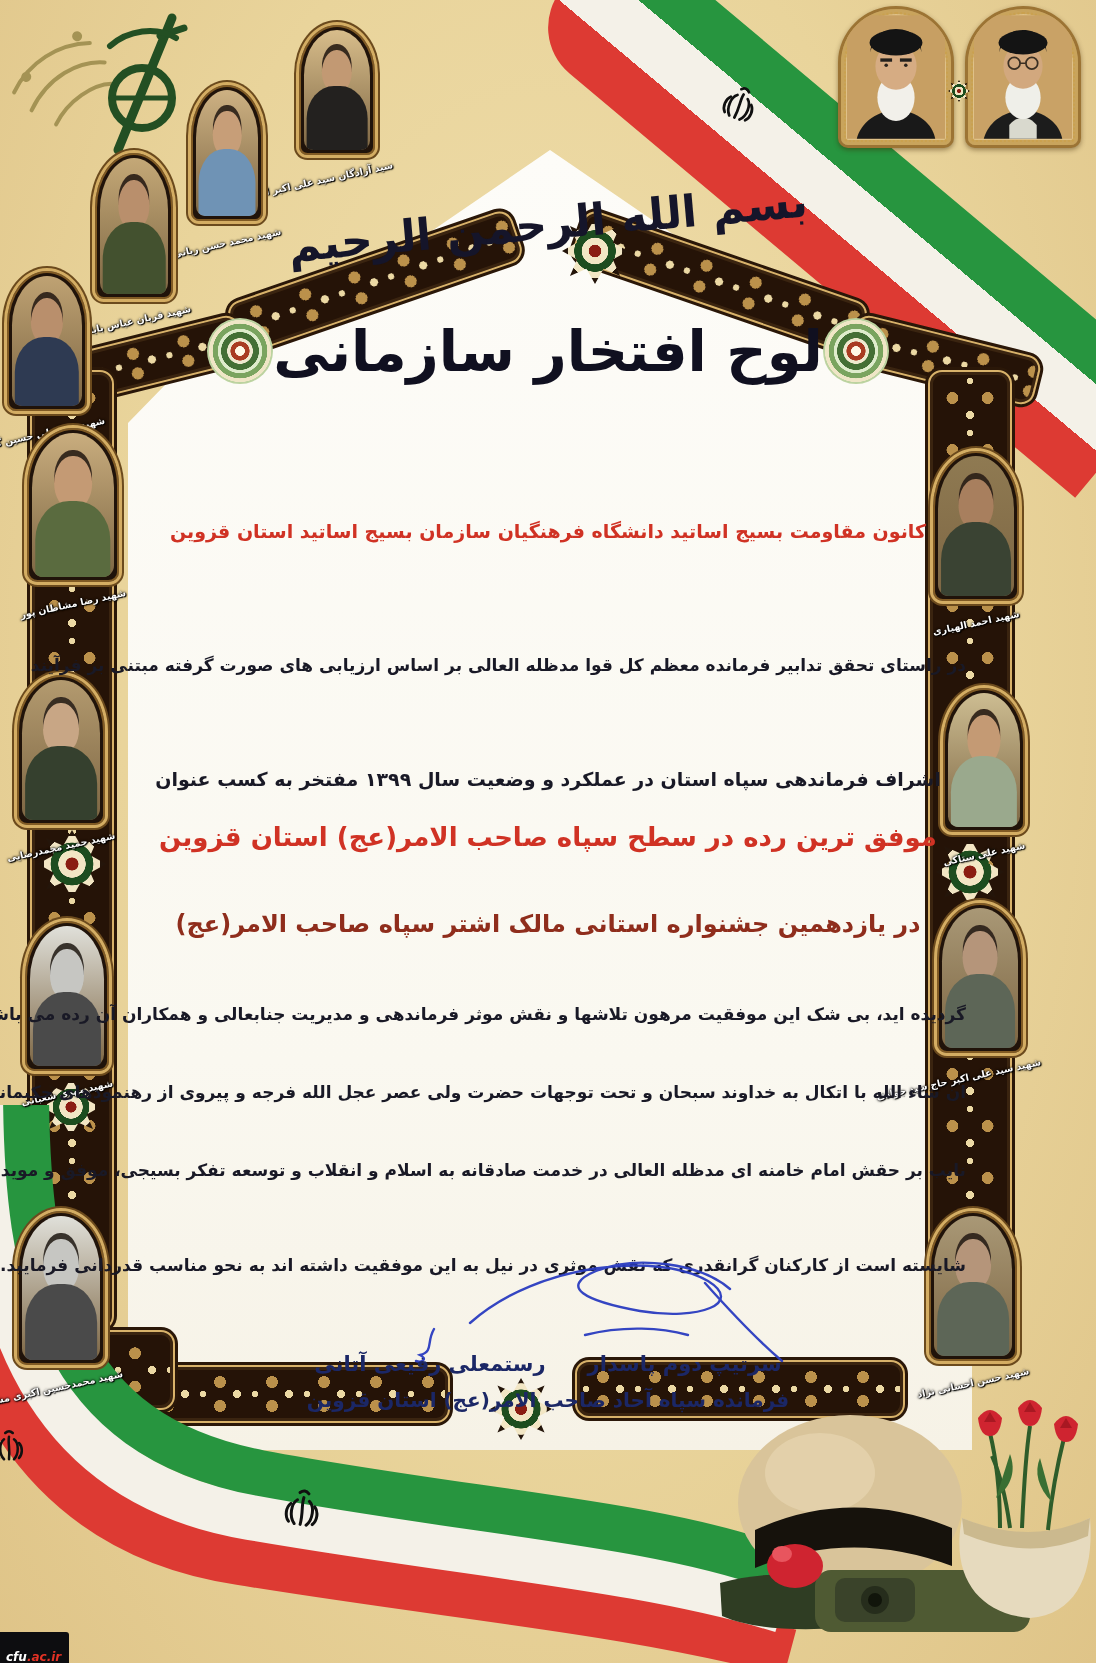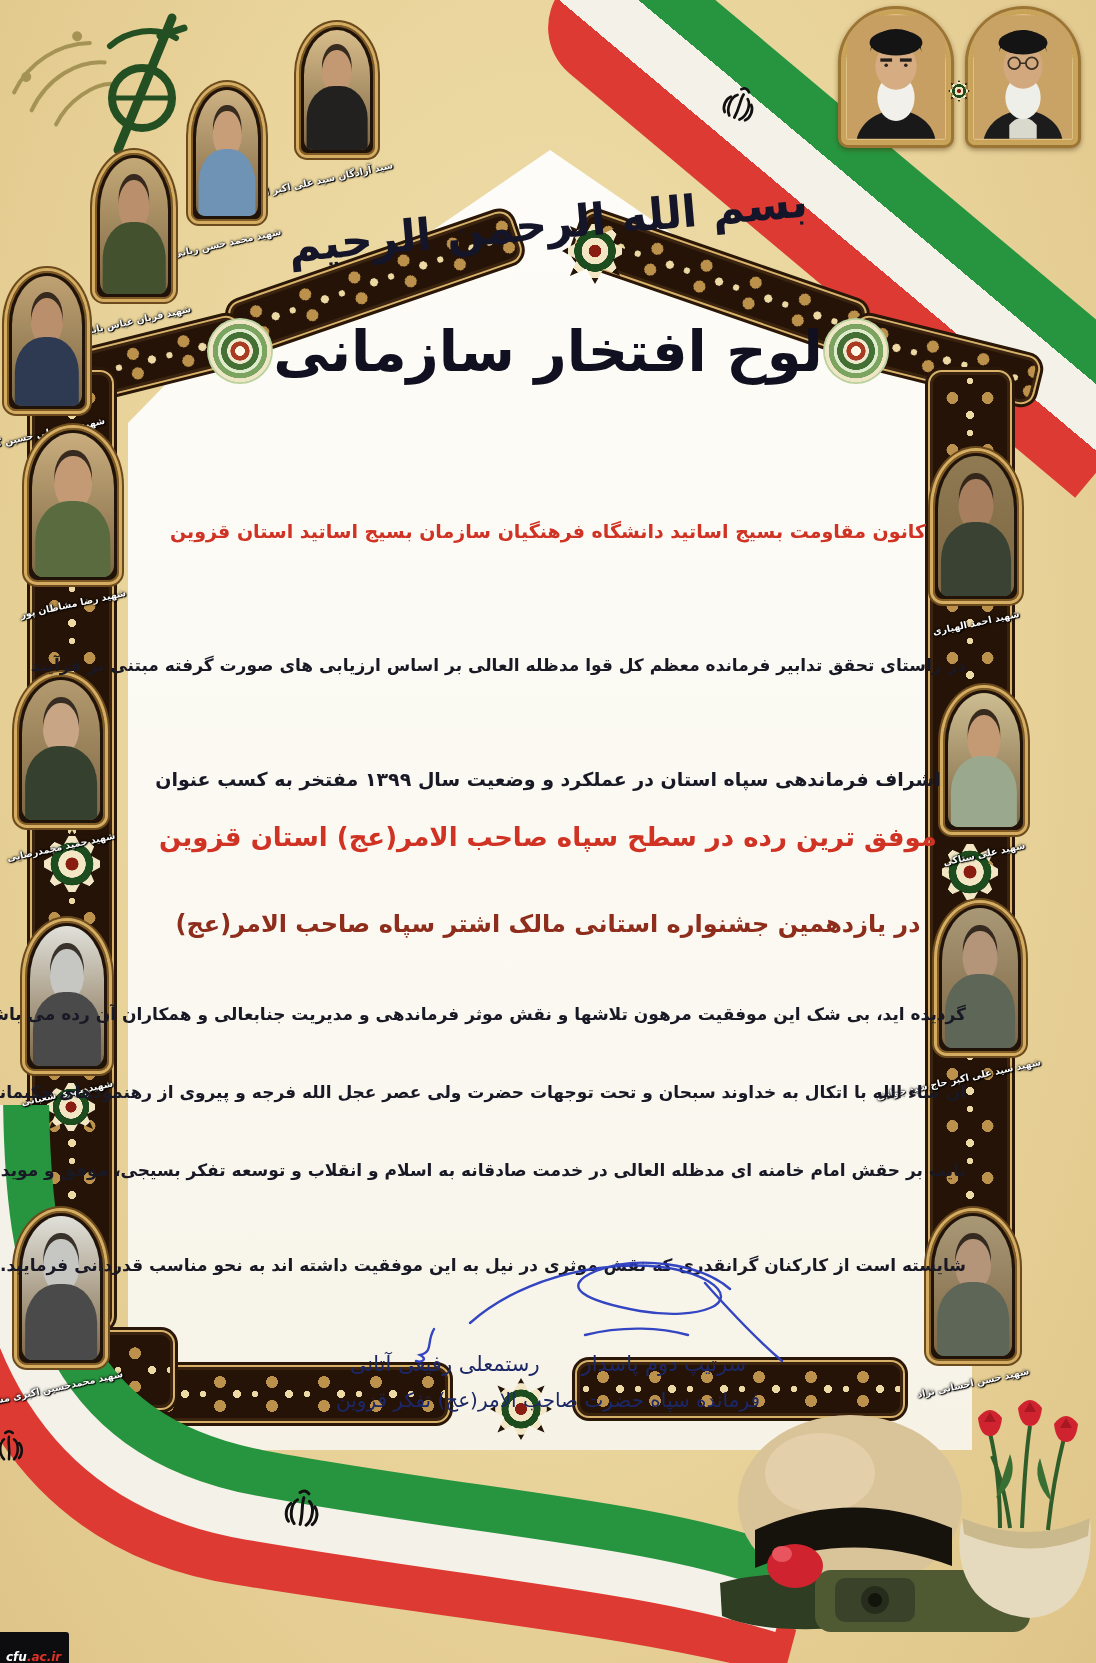--- a/index.html
+++ b/index.html
@@ -110,21 +110,21 @@
      background:radial-gradient(circle,#fff8e6 0 10%,#a93b22 11% 20%,#efe9cf 21% 27%,#446f35 28% 40%,#dfeccc 41% 47%,#7aa45f 48% 58%,#efe6c6 59% 66%,#bcd3a0 67% 72%,transparent 73%),
         repeating-conic-gradient(#6f9c55 0 12deg,#efe6c6 12deg 24deg);}
   .salutation{top:438px;font-size:33px;font-weight:bold;}
   .recipient{top:520px;font-size:19px;font-weight:bold;color:#d03224;}
   .bodyline{font-size:17px;font-weight:600;letter-spacing:-0.2px;}
   .l1{top:655px;} .l2{top:768px;font-size:19px;}
   .award{top:822px;font-size:26px;font-weight:bold;color:#d03224;}
   .festival{top:910px;font-size:24px;font-weight:bold;color:#8f2d1c;}
   .l3{top:1004px;} .l4{top:1082px;} .l5{top:1160px;} .l6{top:1235px;margin-top:20px;}
   .sig-svg{position:absolute;left:400px;top:1243px;z-index:42;}
-  .sigline{position:absolute;left:0;right:0;text-align:center;z-index:43;color:#1b2766;font-weight:normal;}
+  .sigline{position:absolute;left:0;right:0;text-align:center;z-index:43;color:#1b2766;font-weight:bold;}
   .sig1{top:1352px;font-size:21px;}
   .sig1 .gap{display:inline-block;width:42px;}
   .sig2{top:1388px;font-size:20px;}
 
   
   .sepah-logo{position:absolute;left:80px;top:0;z-index:16;}
   .calli{position:absolute;left:0;top:8px;z-index:16;opacity:.75;}
   .still{position:absolute;left:700px;top:1378px;z-index:45;}
   .cfu{position:absolute;left:0;top:1632px;z-index:50;background:#0d0d10;padding:18px 8px 3px 6px;
        font-size:12px;font-weight:bold;font-style:italic;border-radius:0 3px 3px 0;}
@@ -325,21 +325,21 @@
     <g fill="none" stroke="#2a3cc0" stroke-width="2.4" stroke-linecap="round" opacity="0.95">
       <path d="M70,80 C140,18 260,10 308,38 C344,60 300,78 240,68 C185,58 158,44 196,28 C236,12 300,20 330,46"></path>
       <path d="M305,40 C330,68 356,96 382,118"></path>
       <path d="M185,92 C225,82 262,85 288,92"></path>
       <path d="M34,86 C26,100 34,108 20,112 C28,116 22,120 16,118"></path>
     </g>
   </svg>
   <div class="sigline sig1">
     <span>سرتیپ دوم پاسدار</span><span class="gap"></span><span>رستمعلی رفیعی آتانی</span>
   </div>
-  <div class="sigline sig2">فرمانده سپاه حضرت صاحب الامر(عج) تفکر قزوین</div>
+  <div class="sigline sig2">فرمانده سپاه آحاد صاحب الامر(عج) استان قزوین</div>
 
   <svg class="still" width="396" height="285" viewBox="0 0 396 285">
     <ellipse cx="150" cy="125" rx="112" ry="88" fill="#d9c49a"></ellipse>
     <ellipse cx="120" cy="95" rx="55" ry="40" fill="#e7d6b0" opacity="0.7"></ellipse>
     <path d="M55,152 Q150,108 252,150 L252,188 Q150,150 55,190 Z" fill="#16120c"></path>
     <path d="M20,205 Q80,188 150,205 L140,250 Q60,255 22,238 Z" fill="#2f3d23"></path>
     <rect x="115" y="192" width="215" height="62" rx="16" fill="#4f5a33"></rect>
     <rect x="135" y="200" width="80" height="44" rx="10" fill="#3a432a"></rect>
     <circle cx="175" cy="222" r="14" fill="#262d1c"></circle>
     <circle cx="175" cy="222" r="7" fill="#11150b"></circle>

